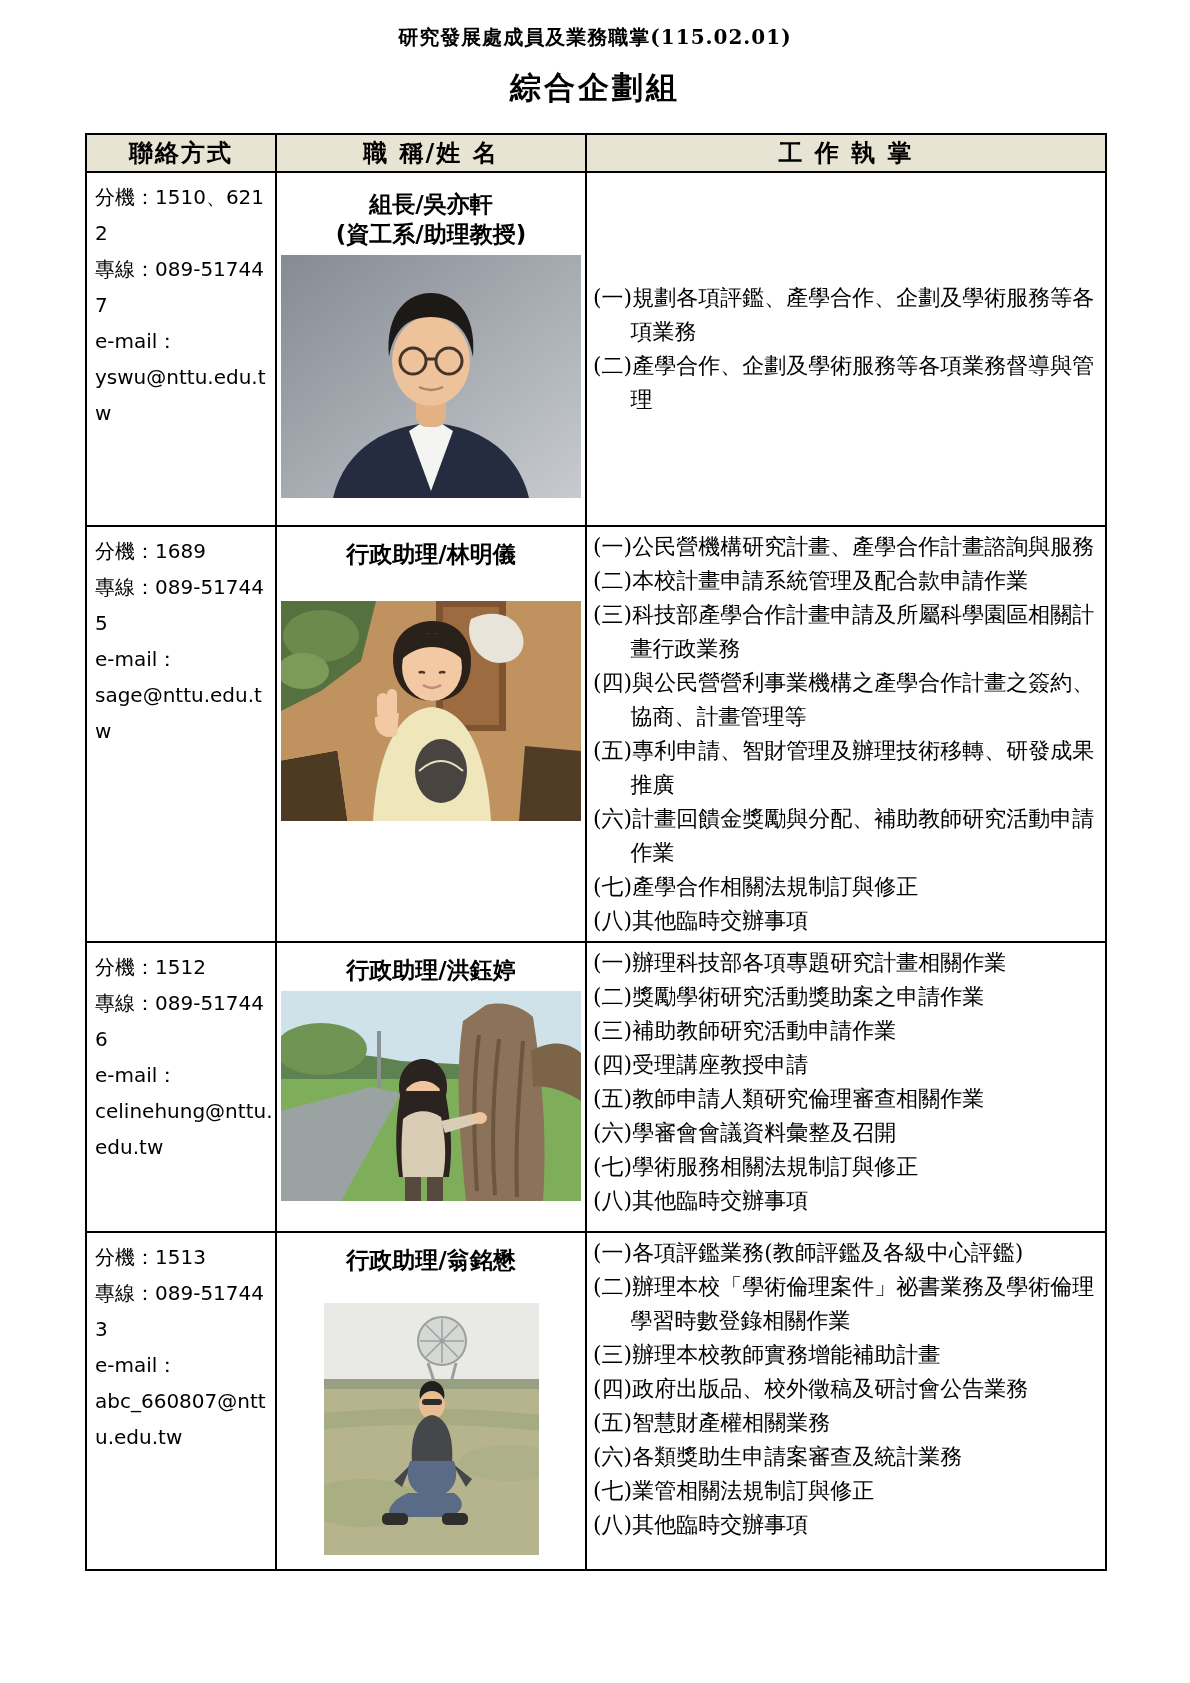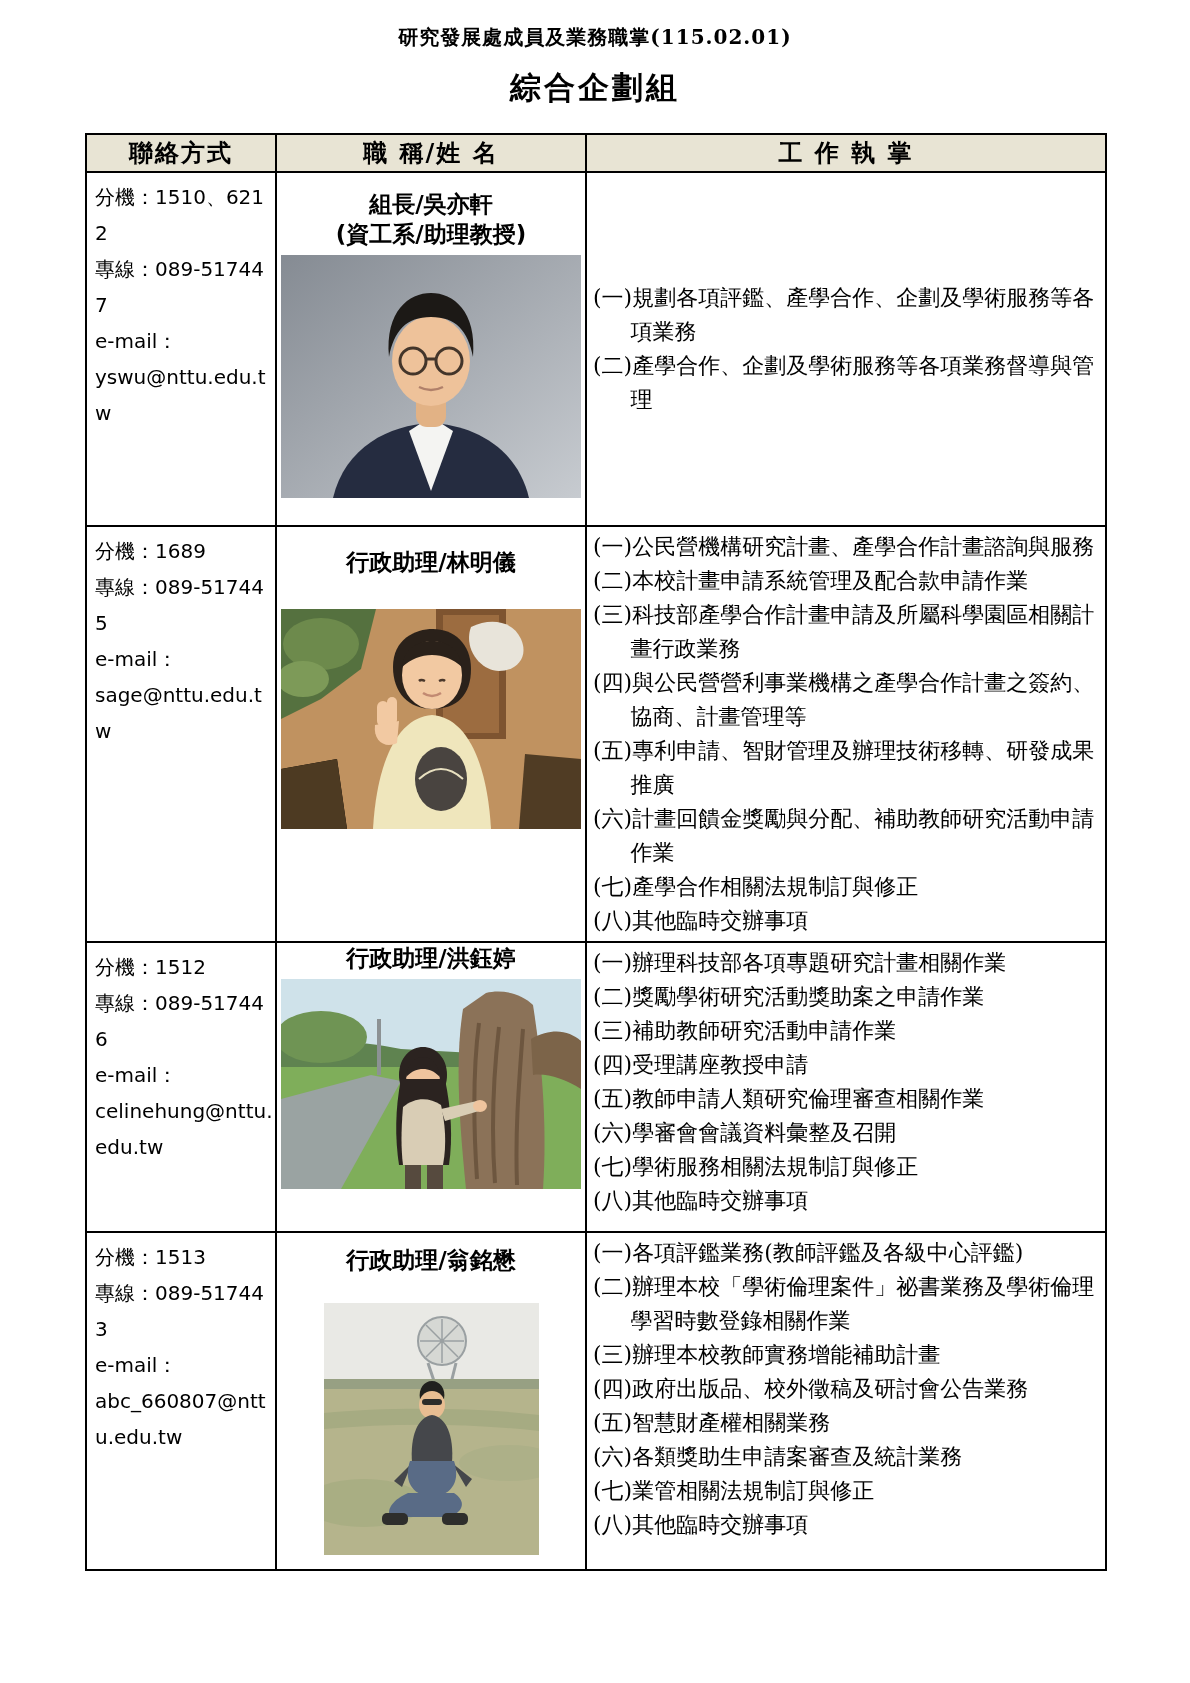--- a/index.html
+++ b/index.html
@@ -35,22 +35,22 @@
     font-family:"DejaVu Sans","Liberation Sans",sans-serif;
     font-size:20px;line-height:36px;word-break:break-all;
   }
   td.namecell{text-align:center;}
   .pname{
     font-family:"DejaVu Sans","Liberation Sans",sans-serif;
     font-weight:bold;font-size:23px;line-height:30px;
   }
   .photo{display:inline-block;line-height:0;}
   .r1 td.namecell{padding-top:16px;} .r1 .photo{margin-top:6px;}
-  .r2 td.namecell{padding-top:20px;border-radius:11px;} .r2 .photo{margin-top:32px;}
-  .r3 td.namecell{padding-top:0;}  .r3 .photo{margin-top:6px;}
+  .r2 td.namecell{padding-top:12px;border-radius:11px;} .r2 .photo{margin-top:32px;}
+  .r3 td.namecell{padding-top:12px;}  .r3 .photo{margin-top:6px;}
   .r4 td.namecell{padding-top:12px;} .r4 .photo{margin-top:28px;}
   td.duties{
     padding:3px 4px 3px 6px;font-size:22px;line-height:34px;
   }
   tr.r1 td.duties{vertical-align:middle;}
   .duty{padding-left:1.7em;text-indent:-1.7em;}
 </style>
 </head>
 <body>
 

